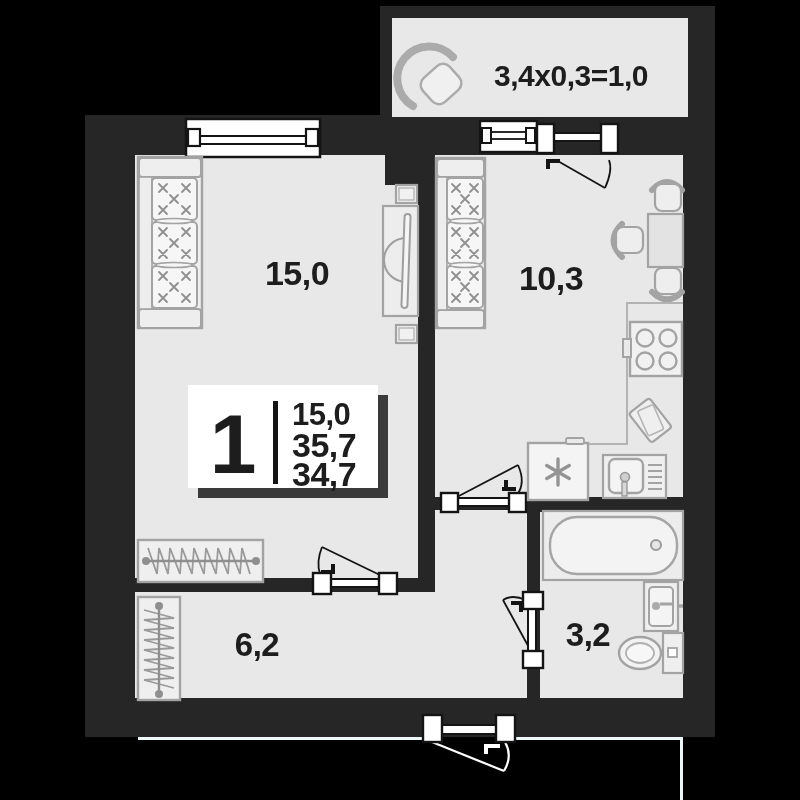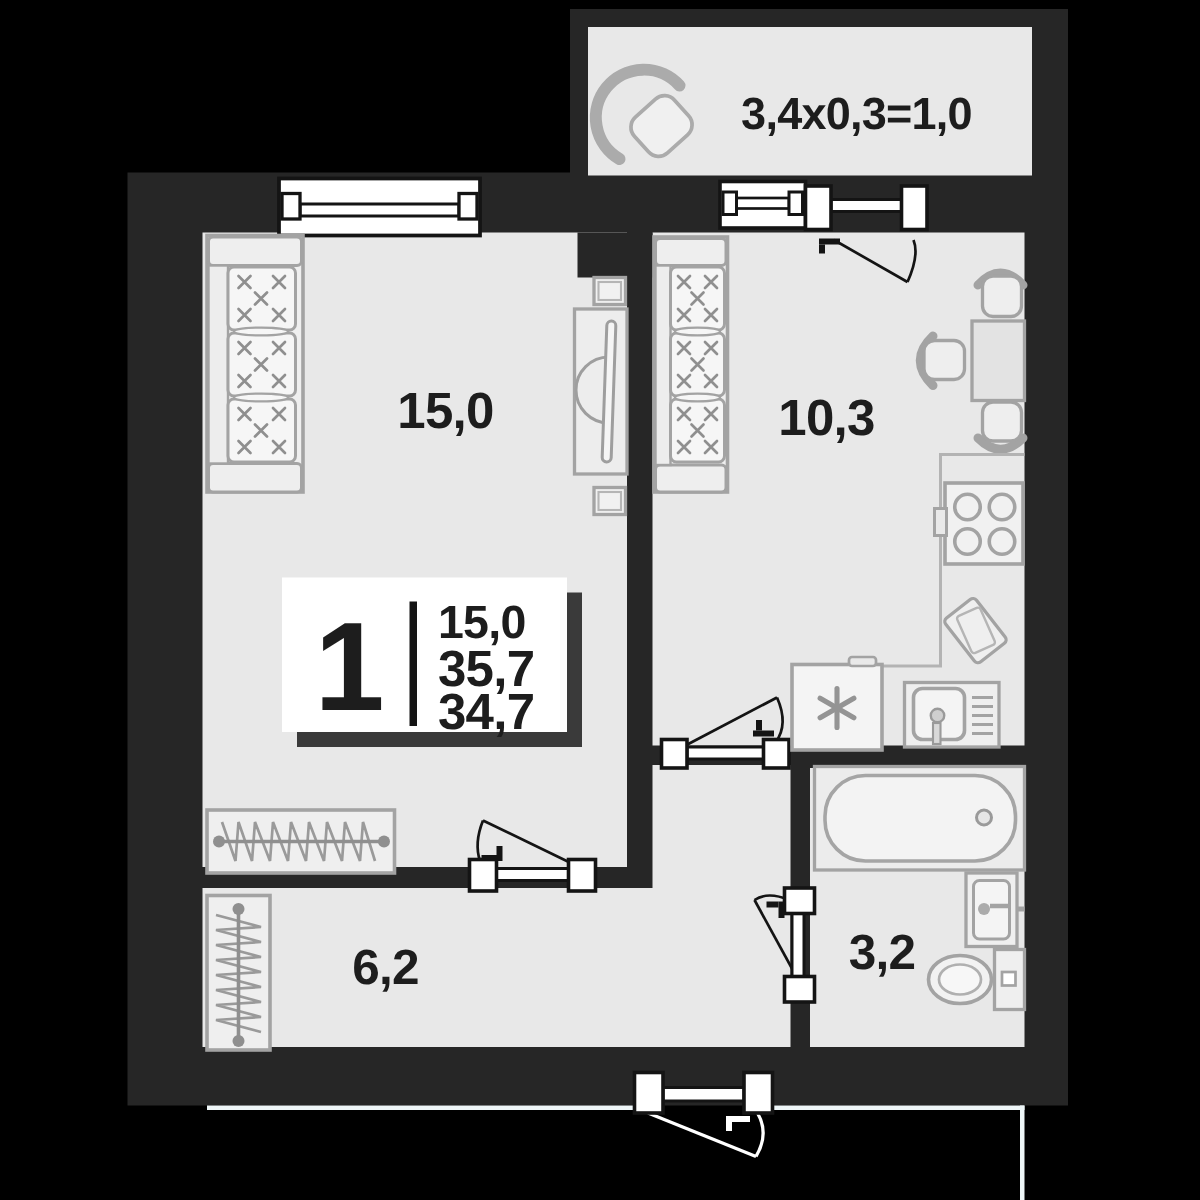--- a/index.html
+++ b/index.html
@@ -1,16 +1,16 @@
 <!DOCTYPE html>
 <html><head>
 <meta charset="utf-8">
 <style>
   html,body{margin:0;padding:0;background:#000;}
-  .stage{position:relative;width:712px;height:800px;background:#000;overflow:hidden;text-align:center;}
+  .stage{position:relative;width:800px;height:800px;background:#000;overflow:hidden;text-align:center;}
   svg{display:block;}
   text{font-family:"Liberation Sans","DejaVu Sans",sans-serif;font-weight:700;fill:#1d1d1d;}
   .room-label{font-size:34px;letter-spacing:-0.5px;}
   .room-label-sm{font-size:33px;letter-spacing:-0.5px;}
   .balcony-label{font-size:30px;letter-spacing:-0.5px;}
   .info-big{font-size:84px;}
   .info-val-sm{font-size:31px;letter-spacing:-0.5px;}
   .info-val{font-size:34px;letter-spacing:-0.5px;}
 </style>
 </head>

